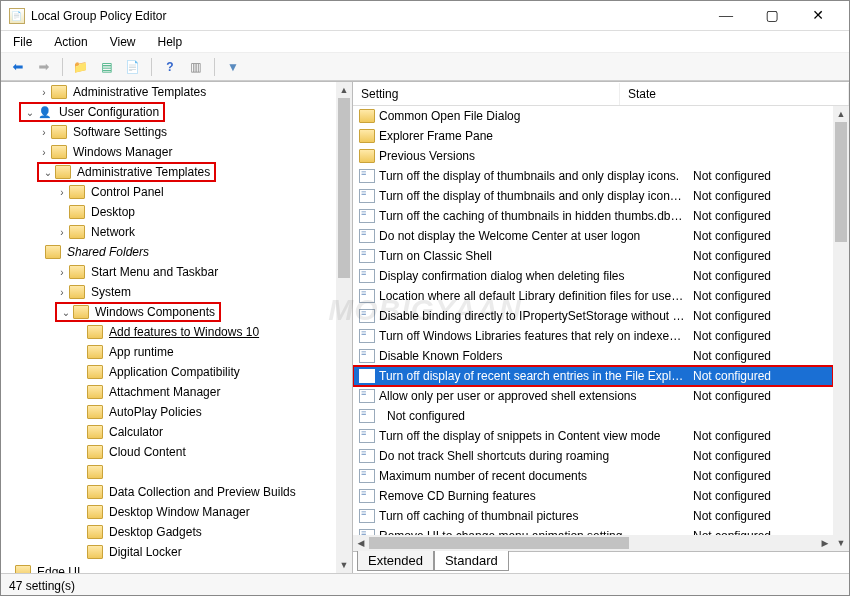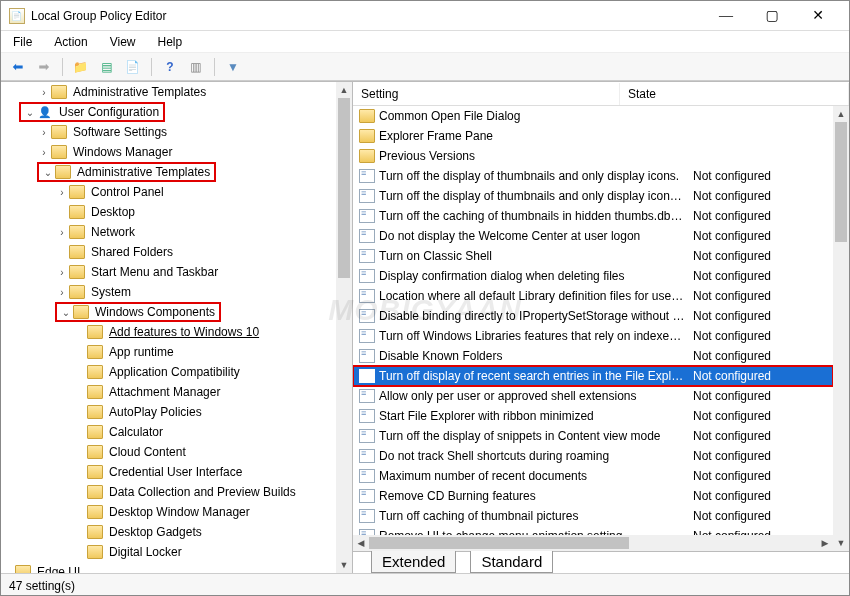--- a/index.html
+++ b/index.html
@@ -53,21 +53,21 @@
 .row.selected { background:#1a6fd4; color:#fff; }
 .row.selected .ico-setting { border-color:#fff; }
 .row.selected .ico-setting::after { color:#fff; }
 .hl-row { outline:2px solid #e00000; outline-offset:-1px; }
 
 .hscroll { position:absolute; left:0; right:16px; bottom:0; height:16px; background:#f0f0f0; display:flex; }
 .hscroll .arrow { width:16px; display:flex; align-items:center; justify-content:center; color:#555; font-size:9px; }
 .hscroll .hthumb { background:#c2c2c2; height:12px; margin:2px 0; }
 
 .tabs { height:22px; border-top:1px solid #bbb; display:flex; align-items:flex-start; padding-left:4px; background:#fff; }
-.tab { border:1px solid #999; border-top:none; padding:2px 10px; font-size:15px; background:#f4f4f4; position:relative; top:-1px;margin-left:14px; }
+.tab { border:1px solid #999; border-top:none; padding:2px 10px; font-size:13px; background:#f4f4f4; position:relative; top:-1px; }
 .tab.active { background:#fff; }
 
 .statusbar { height:24px; border-top:1px solid #ccc; display:flex; align-items:center; padding:0 8px; background:#f7f7f7; }
 
 .watermark { position:absolute; left:50%; top:52%; transform:translate(-50%,-50%); font-size:30px; font-weight:700; color:rgba(0,0,0,0.08); font-style:italic; letter-spacing:1px; pointer-events:none; }
 
 .arrow-blue-l { color:#1a6fd4; }
 .arrow-gray { color:#aaa; }
 </style>
 </head>
@@ -155,21 +155,21 @@
         <div class="tree-row" style="padding-left: 54px;">
           <span class="exp"></span>
           <span class="fico"></span>
           <span class="lbl">Desktop</span>
         </div>
         <div class="tree-row" style="padding-left: 54px;">
           <span class="exp">›</span>
           <span class="fico"></span>
           <span class="lbl">Network</span>
         </div>
-        <div class="tree-row" style="padding-left: 54px;">
+        <div class="tree-row" style="padding-left: 30px; font-style: italic;">
           <span class="exp"></span>
           <span class="fico"></span>
           <span class="lbl">Shared Folders</span>
         </div>
         <div class="tree-row" style="padding-left: 54px;">
           <span class="exp">›</span>
           <span class="fico"></span>
           <span class="lbl">Start Menu and Taskbar</span>
         </div>
         <div class="tree-row" style="padding-left: 54px;">
@@ -215,21 +215,20 @@
           <span class="lbl">Calculator</span>
         </div>
         <div class="tree-row" style="padding-left: 72px;">
           <span class="exp"></span>
           <span class="fico"></span>
           <span class="lbl">Cloud Content</span>
         </div>
         <div class="tree-row" style="padding-left: 72px;">
           <span class="exp"></span>
           <span class="fico"></span>
-          <span class="lbl">Credential User Interface</span>
         </div>
         <div class="tree-row" style="padding-left: 72px;">
           <span class="exp"></span>
           <span class="fico"></span>
           <span class="lbl">Data Collection and Preview Builds</span>
         </div>
         <div class="tree-row" style="padding-left: 72px;">
           <span class="exp"></span>
           <span class="fico"></span>
           <span class="lbl">Desktop Window Manager</span>
@@ -335,21 +334,20 @@
             <span class="setting-text">Turn off display of recent search entries in the File Explorer s...</span>
             <span class="state-text">Not configured</span>
           </div>
           <div class="row">
             <span class="sico ico-setting"></span>
             <span class="setting-text">Allow only per user or approved shell extensions</span>
             <span class="state-text">Not configured</span>
           </div>
           <div class="row">
             <span class="sico ico-setting"></span>
-            <span class="setting-text">Start File Explorer with ribbon minimized</span>
             <span class="state-text">Not configured</span>
           </div>
           <div class="row">
             <span class="sico ico-setting"></span>
             <span class="setting-text">Turn off the display of snippets in Content view mode</span>
             <span class="state-text">Not configured</span>
           </div>
           <div class="row">
             <span class="sico ico-setting"></span>
             <span class="setting-text">Do not track Shell shortcuts during roaming</span>

